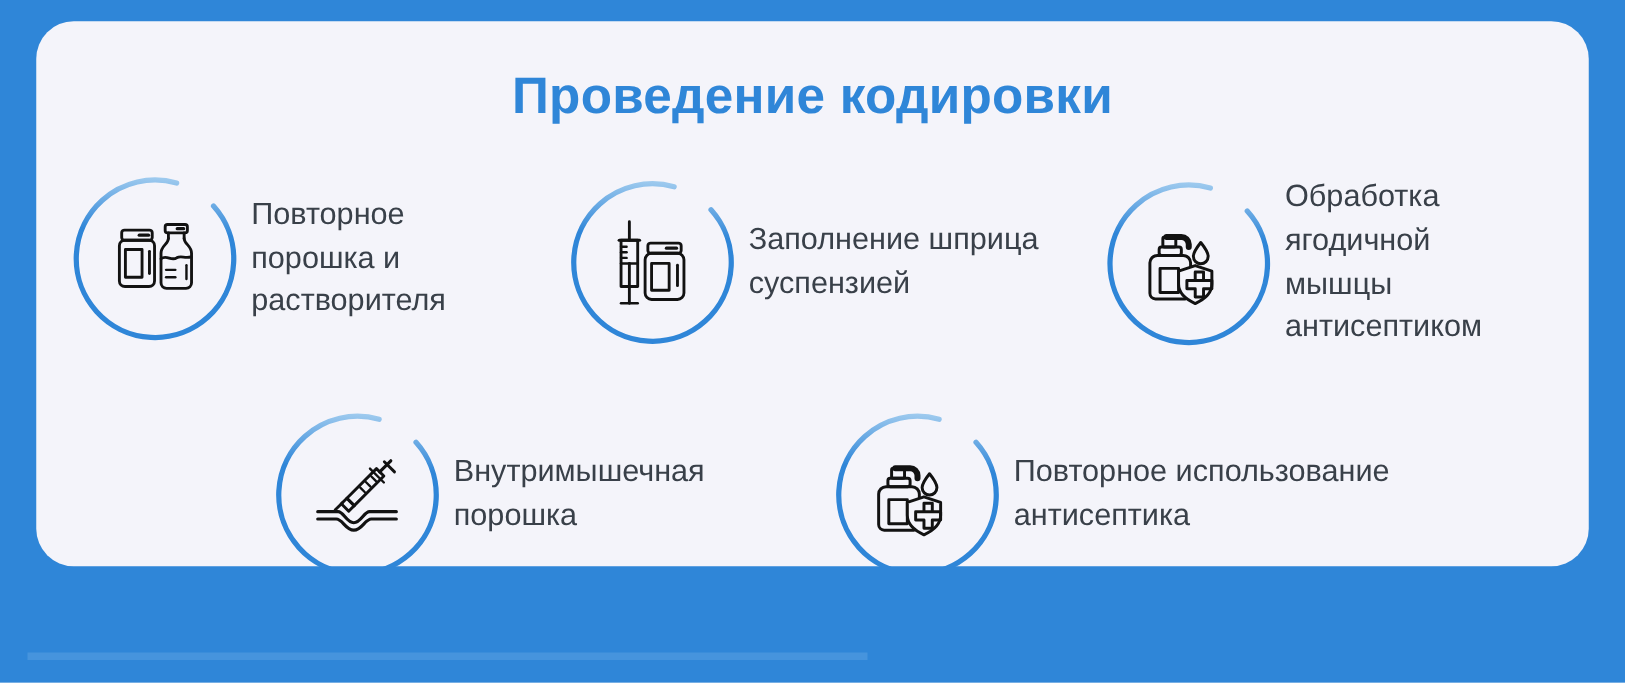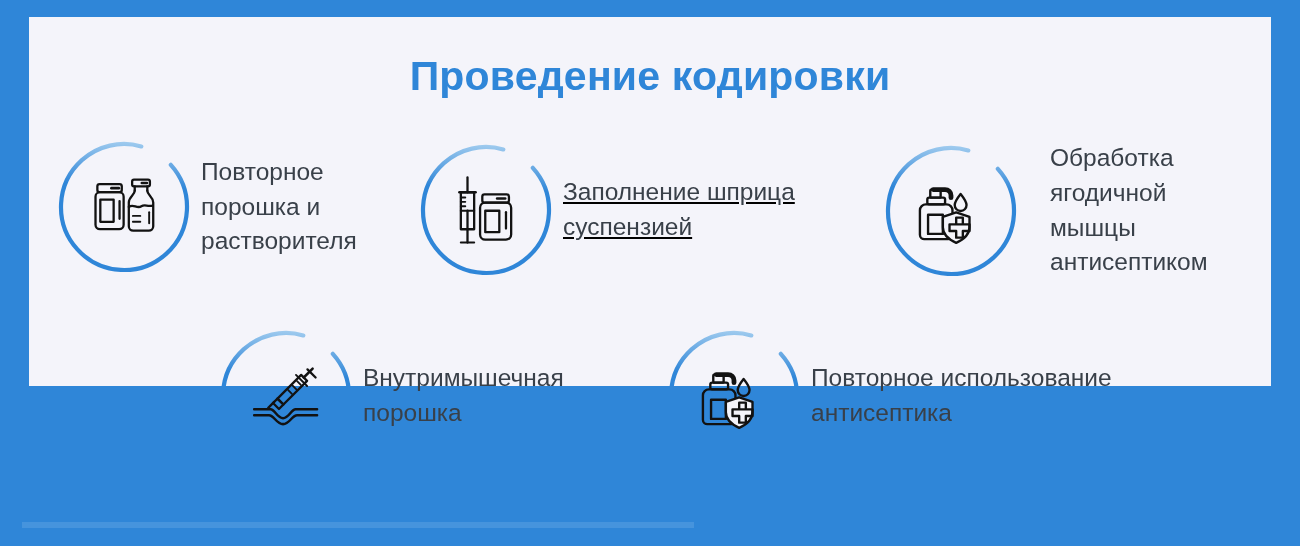--- a/index.html
+++ b/index.html
@@ -33,22 +33,23 @@
     background: #59a0e2;
     opacity: .55;
   }
 
   
   #card {
     position: absolute;
     left: 29px;
     top: 17px;
     width: 1242px;
-    height: 369px;
+    height: 436px;
     background: #f4f4fa;
+    border-radius: 30px;
   }
 
   
   #title {
     position: absolute;
     left: 0;
     top: 36px;
     width: 100%;
     text-align: center;
     font-size: 41px;
@@ -91,22 +92,22 @@
   .step-label {
     font-size: 24.5px;
     line-height: 1.42;
     color: #394049;
     white-space: pre-line;
     margin-left: 8px;
   }
 
   
   #step-1 { left: 26px;  top: 121px; }
-  #step-2 { left: 388px; top: 124px; text-decoration: underline; }
-  #step-3 { left: 853px; top: 124px; gap: 22px; }
+  #step-2 { left: 424px; top: 124px; }
+  #step-3 { left: 853px; top: 124px; }
   #step-4 { left: 188px; top: 310px; }
   #step-5 { left: 636px; top: 310px; }
 </style>
 </head>
 <body>
 
 <div id="poster">
 
   <div id="frame-accent"></div>
 

